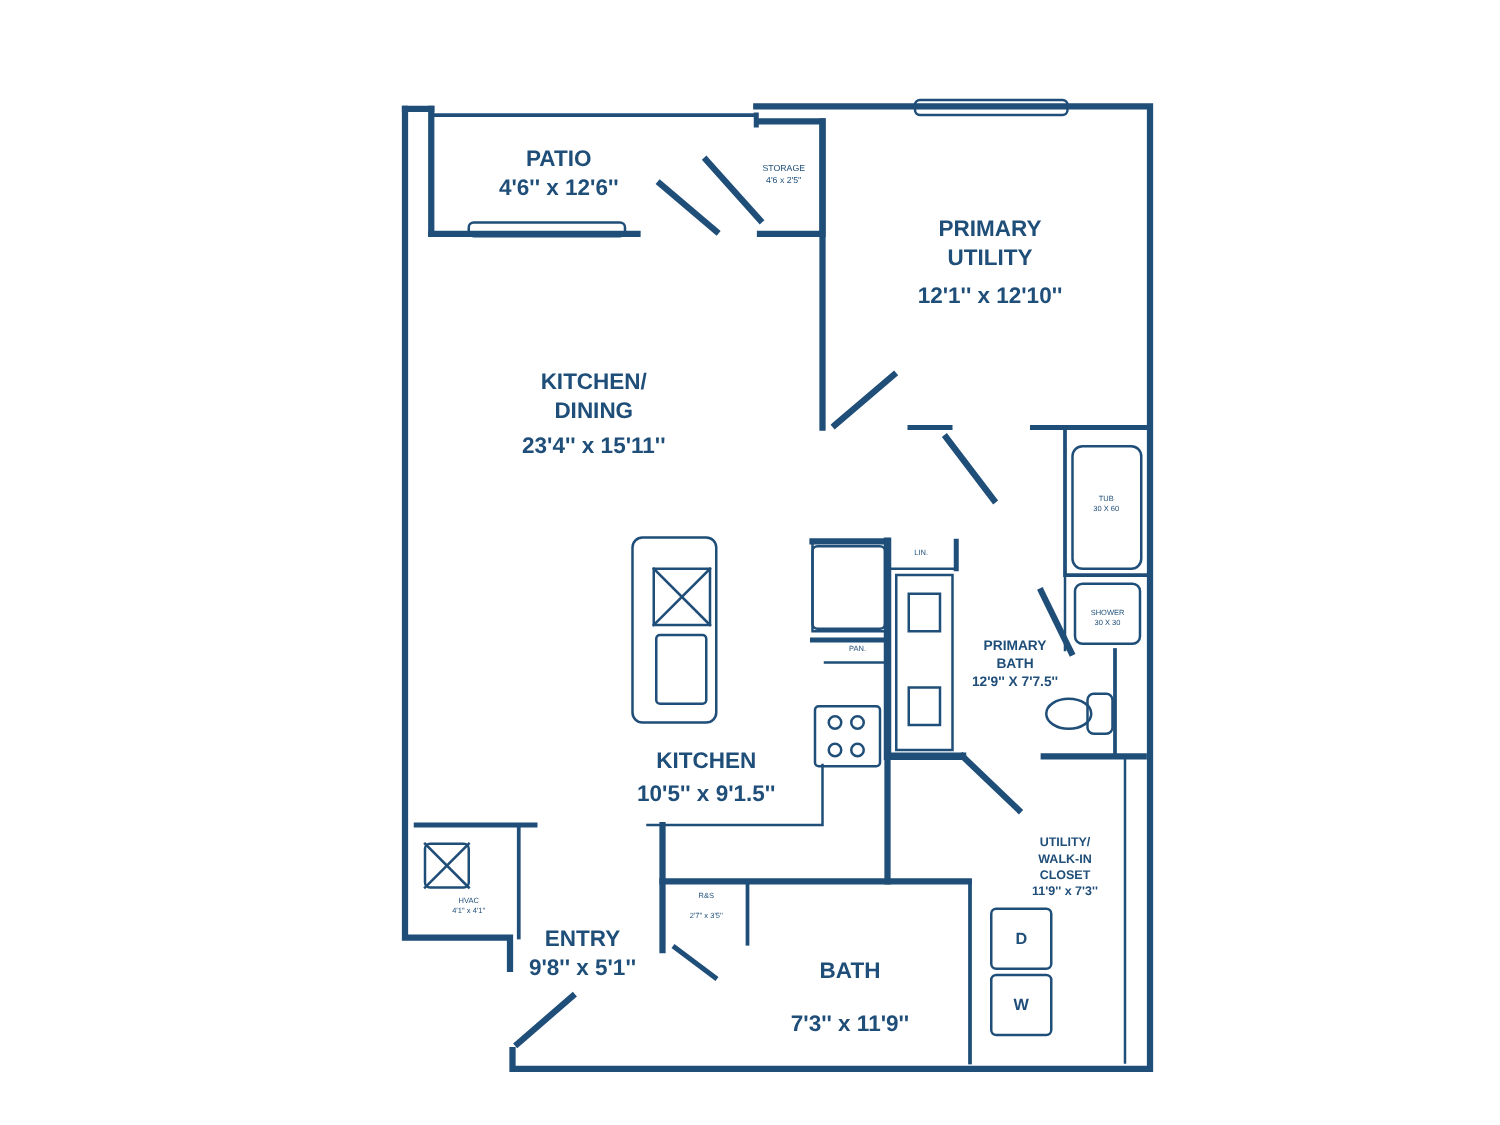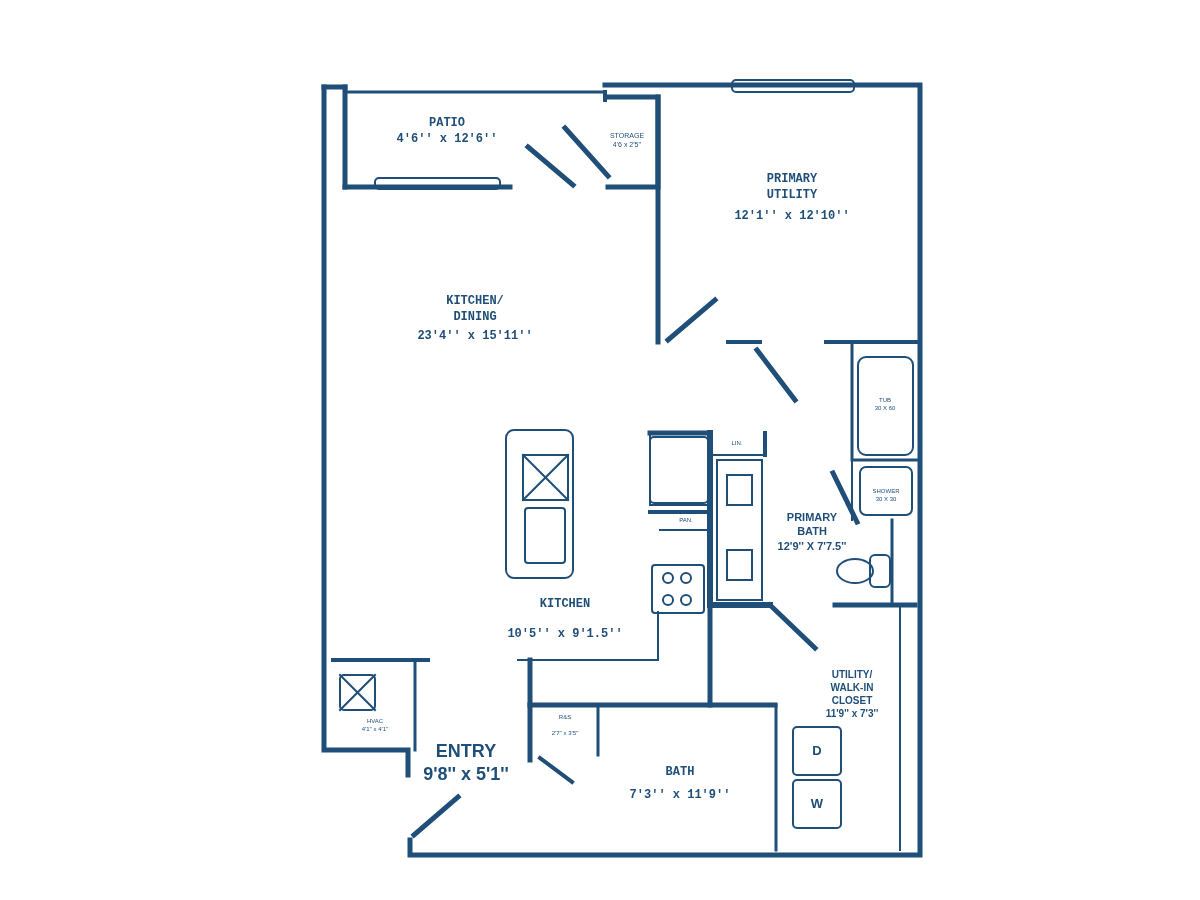--- a/index.html
+++ b/index.html
@@ -1,19 +1,19 @@
 <!DOCTYPE html>
 <html><head>
 <meta charset="utf-8">
 <style>
   html,body{margin:0;padding:0;background:#fff;}
   body{width:1200px;height:900px;position:relative;overflow:hidden;font-family:"Liberation Sans",sans-serif;}
   svg{position:absolute;left:0;top:0;}
   .lbl{position:absolute;color:#1f4e79;font-weight:bold;text-align:center;white-space:nowrap;transform:translateX(-50%);line-height:1.3;}
-  .big{font-size:12px;font-family:Liberation Mono, monospace;}
+  .big{font-size:18px;}
   .sm{font-size:7px;font-weight:normal;}
   .xs{font-size:6px;font-weight:normal;}
 </style>
 </head>
 <body>
 
 <svg width="1200" height="900" viewBox="0 0 1200 900">
   <g stroke="#1f4e79" fill="none" stroke-linecap="square">
 
     <path d="M324 87 L324 750 L408 750 L408 775" stroke-width="5"></path>
@@ -108,21 +108,21 @@
     <div>UTILITY</div>
     <div style="margin-top:6px">12'1'' x 12'10''</div>
   </div>
 <div class="lbl big" style="left:475px;top:294px">
     <div>KITCHEN/</div>
     <div>DINING</div>
     <div style="margin-top:4px">23'4'' x 15'11''</div>
   </div>
 <div class="lbl big" style="left:565px;top:597px">
     <div>KITCHEN</div>
-    <div style="margin-top:14px">10'5'' x 9'1.5''</div>
+    <div style="margin-top:4px">10'5'' x 9'1.5''</div>
   </div>
 <div class="lbl" style="left:812px;top:510px;font-size:11px">
     <div>PRIMARY</div>
     <div>BATH</div>
     <div>12'9'' X 7'7.5''</div>
   </div>
 <div class="lbl" style="left:852px;top:668px;font-size:10px">
     <div>UTILITY/</div>
     <div>WALK-IN</div>
     <div>CLOSET</div>
@@ -135,21 +135,21 @@
 <div class="lbl" style="left:466px;top:740px;font-size:18px">
     <div>ENTRY</div>
     <div>9'8'' x 5'1''</div>
   </div>
 <div class="lbl xs" style="left:565px;top:714px">
     <div>R&amp;S</div>
     <div style="margin-top:8px">2'7'' x 3'5''</div>
   </div>
 <div class="lbl big" style="left:680px;top:765px">
     <div>BATH</div>
-    <div style="margin-top:7px">7'3'' x 11'9''</div>
+    <div style="margin-top:20px">7'3'' x 11'9''</div>
   </div>
 
 <div class="lbl xs" style="left:885px;top:397px">
     <div>TUB</div>
     <div>30 X 60</div>
   </div>
 <div class="lbl xs" style="left:886px;top:488px">
     <div>SHOWER</div>
     <div>30 X 30</div>
   </div>

